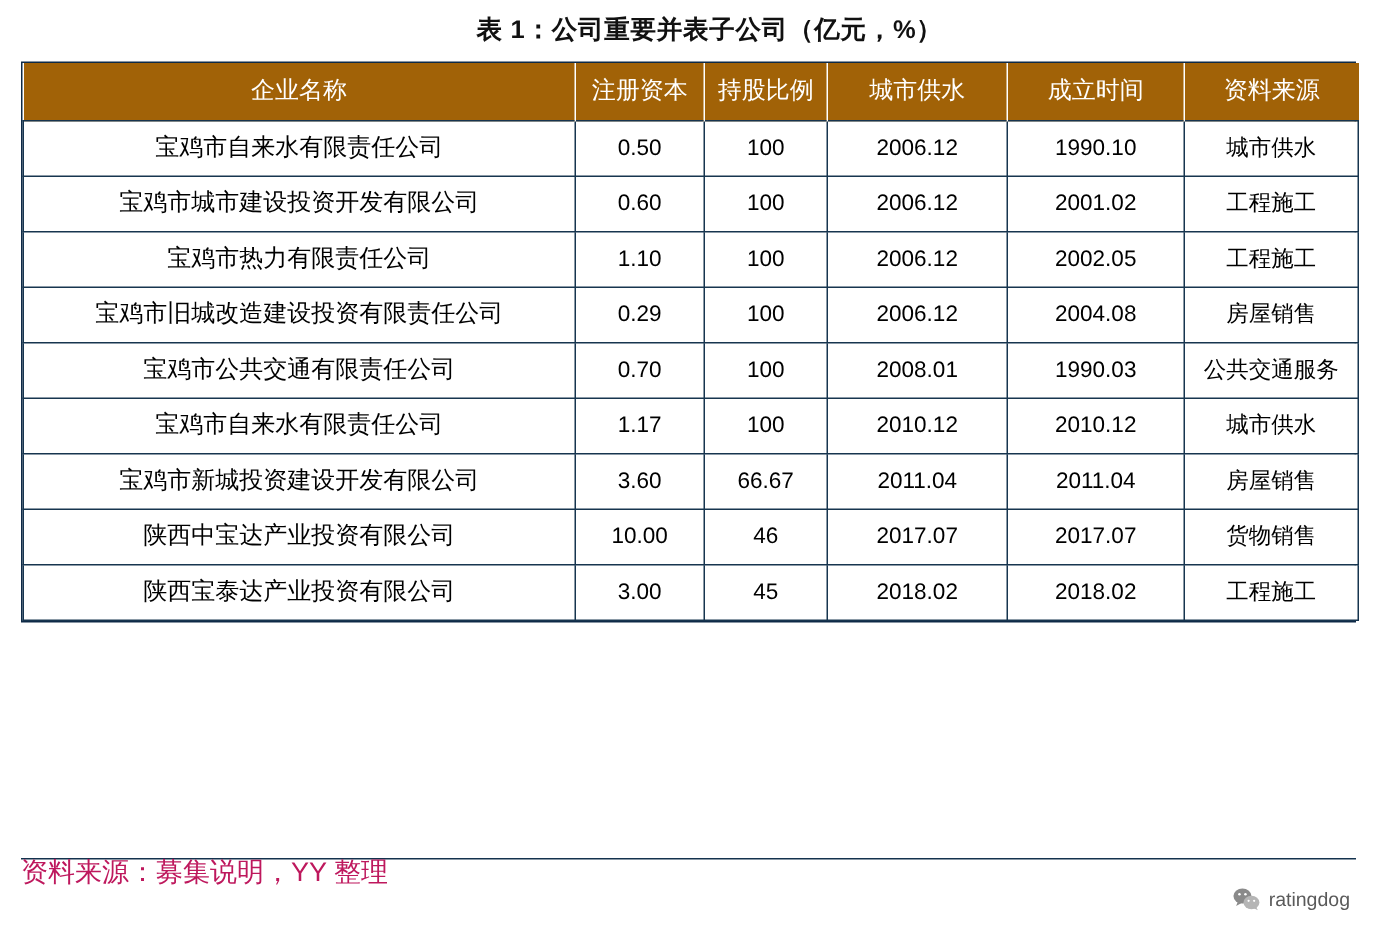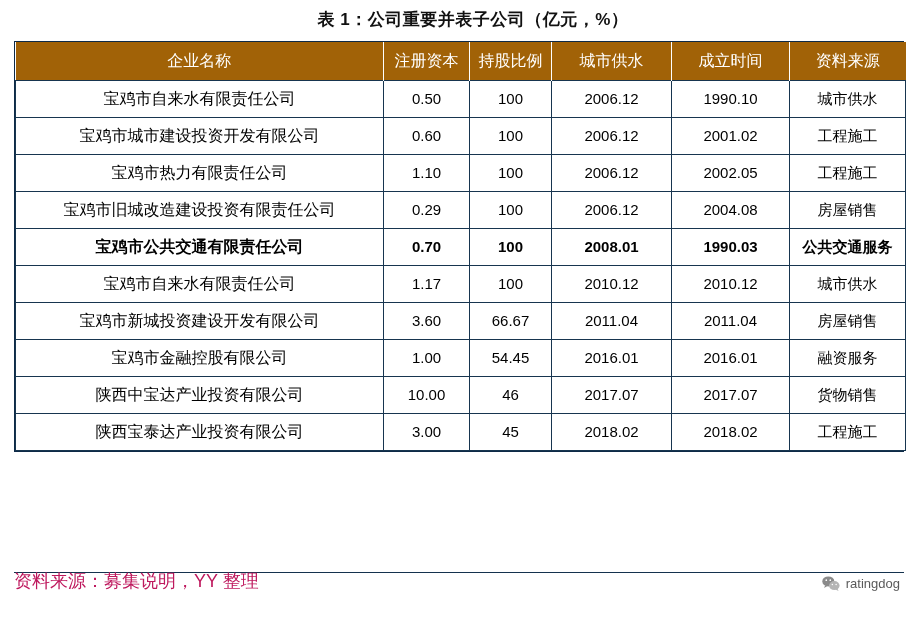--- a/index.html
+++ b/index.html
@@ -68,21 +68,21 @@
   }
   
   col.c0 { width: 368px; }
   col.c1 { width: 86px; }
   col.c2 { width: 82px; }
   col.c3 { width: 120px; }
   col.c4 { width: 118px; }
   col.c5 { width: 116px; }
 
   .tall-a td { height: 58px; }
-  .tall-b td { height: 58px; font-weight: bold; }
+  .tall-b td { height: 58px; }
 
   .cell-bottom {
     vertical-align: bottom !important;
     padding-bottom: 8px;
   }
 
   .source {
     position: absolute;
     left: 14px;
     bottom: 32px;
@@ -92,21 +92,21 @@
   .footer-rule {
     position: absolute;
     left: 14px;
     right: 14px;
     bottom: 52px;
     border-top: 1px solid #14324e;
   }
   .wechat {
     position: absolute;
     right: 18px;
-    bottom: 34px;
+    bottom: 18px;
     display: flex;
     align-items: center;
     gap: 6px;
     color: #5a5a5a;
     font-size: 13px;
   }
   .wechat .logo {
     width: 18px;
     height: 15px;
     position: relative;
@@ -190,28 +190,20 @@
           <td>2010.12</td>
           <td>城市供水</td>
         </tr>
         <tr>
           <td class="name">宝鸡市新城投资建设开发有限公司</td>
           <td>3.60</td>
           <td>66.67</td>
           <td>2011.04</td>
           <td>2011.04</td>
           <td>房屋销售</td>
-        </tr>
-        <tr>
-          <td class="name">宝鸡市金融控股有限公司</td>
-          <td>1.00</td>
-          <td>54.45</td>
-          <td>2016.01</td>
-          <td>2016.01</td>
-          <td>融资服务</td>
         </tr>
         <tr>
           <td class="name">陕西中宝达产业投资有限公司</td>
           <td>10.00</td>
           <td>46</td>
           <td>2017.07</td>
           <td>2017.07</td>
           <td>货物销售</td>
         </tr>
         <tr>

